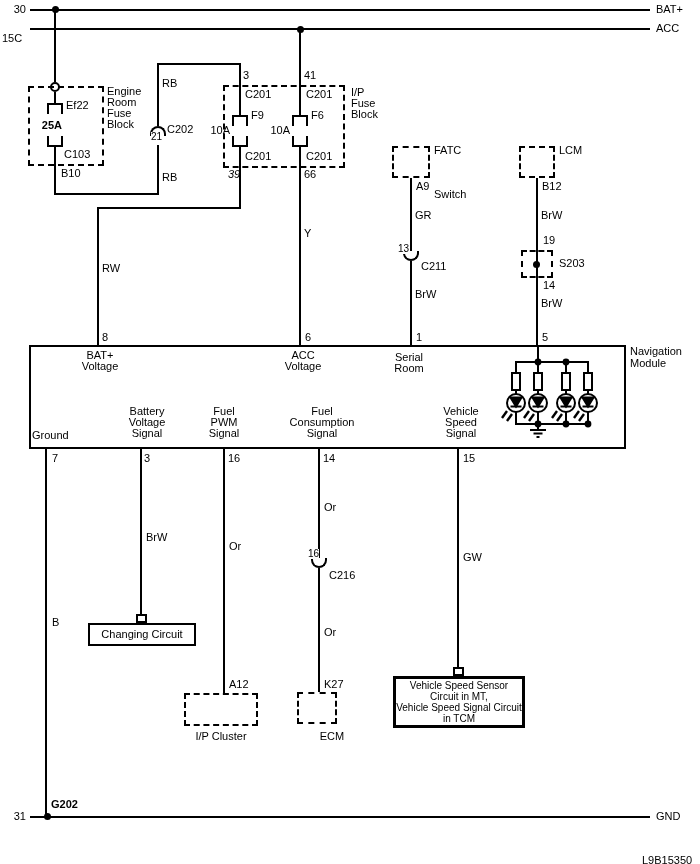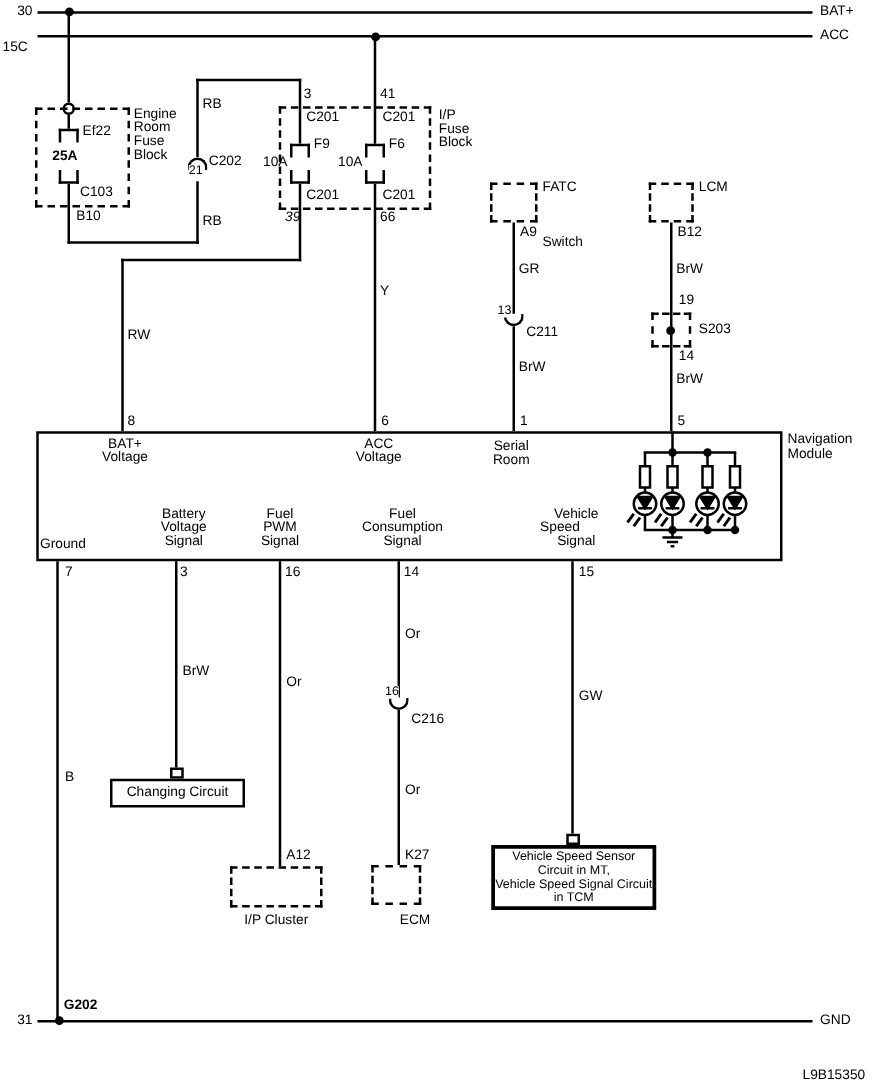--- a/index.html
+++ b/index.html
@@ -140,21 +140,21 @@
   <span class="lbl lbl-c" style="left:147px;top:406px;">Battery</span>
   <span class="lbl lbl-c" style="left:147px;top:417px;">Voltage</span>
   <span class="lbl lbl-c" style="left:147px;top:428px;">Signal</span>
   <span class="lbl lbl-c" style="left:224px;top:406px;">Fuel</span>
   <span class="lbl lbl-c" style="left:224px;top:417px;">PWM</span>
   <span class="lbl lbl-c" style="left:224px;top:428px;">Signal</span>
   <span class="lbl lbl-c" style="left:322px;top:406px;">Fuel</span>
   <span class="lbl lbl-c" style="left:322px;top:417px;">Consumption</span>
   <span class="lbl lbl-c" style="left:322px;top:428px;">Signal</span>
   <span class="lbl lbl-c" style="left:461px;top:406px;">Vehicle</span>
-  <span class="lbl lbl-c" style="left:448px;top:417px;">Speed</span>
+  <span class="lbl lbl-c" style="left:461px;top:417px;">Speed</span>
   <span class="lbl lbl-c" style="left:461px;top:428px;">Signal</span>
 
   <svg style="position:absolute;left:500px;top:345px;" width="110" height="100" viewBox="0 0 110 100">
     <g stroke="#000" stroke-width="2" fill="none">
       <line x1="38" y1="0" x2="38" y2="17"></line>
       <line x1="15" y1="17" x2="89" y2="17"></line>
       <line x1="16" y1="17" x2="16" y2="79"></line>
       <line x1="38" y1="17" x2="38" y2="79"></line>
       <line x1="66" y1="17" x2="66" y2="79"></line>
       <line x1="88" y1="17" x2="88" y2="79"></line>

